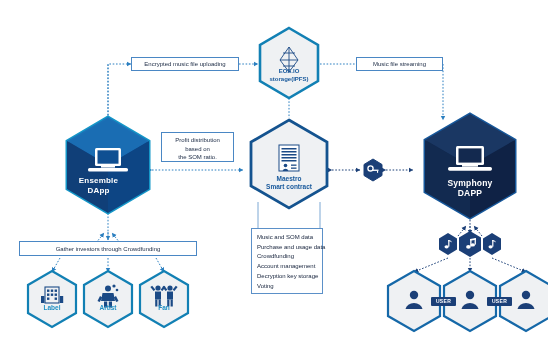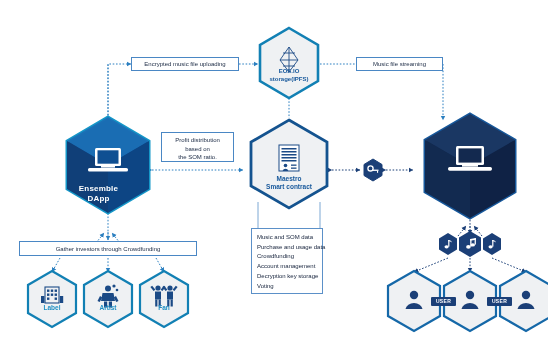--- a/index.html
+++ b/index.html
@@ -297,30 +297,34 @@
         <path d="M517.5,309 a8.6,7.2 0 0 1 17,0 z"></path>
       </g>
     </g>
   </svg>
 
   <div class="hexlabel hl-blue" style="left:254px;top:68px;width:70px;font-size:6px;line-height:1.25;">
     <div>EOS.IO</div>
     <div>storage(IPFS)</div>
   </div>
 
-  <div class="hexlabel hl-white" style="left:68px;top:176px;width:61px;font-size:8px;line-height:1.2;letter-spacing:.2px;margin-top:8px;">
+  <div class="hexlabel hl-white" style="left:68px;top:176px;width:61px;font-size:8px;line-height:1.2;letter-spacing:.2px;">
     <div>Ensemble</div>
     <div>DApp</div>
   </div>
 
   <div class="hexlabel hl-blue" style="left:249px;top:175px;width:80px;font-size:6.5px;line-height:1.25;">
     <div>Maestro</div>
     <div>Smart contract</div>
   </div>
 
+  <div class="hexlabel hl-white" style="left:428px;top:178px;width:84px;font-size:8.5px;line-height:1.2;letter-spacing:.2px;">
+    <div>Symphony</div>
+    <div>DAPP</div>
+  </div>
 
   <div class="hexlabel hl-cyan" style="left:30px;top:304px;width:44px;font-size:6.5px;">Label</div>
   <div class="hexlabel hl-cyan" style="left:86px;top:304px;width:44px;font-size:6.5px;">Artist</div>
   <div class="hexlabel hl-cyan" style="left:142px;top:304px;width:44px;font-size:6.5px;">Fan</div>
 
   <div class="badge" style="left:431px;top:297px;width:19px;">USER</div>
   <div class="badge" style="left:487px;top:297px;width:19px;">USER</div>
 
   <div class="lbl" style="left:131px;top:57px;width:108px;height:14px;">Encrypted music file uploading</div>
 

